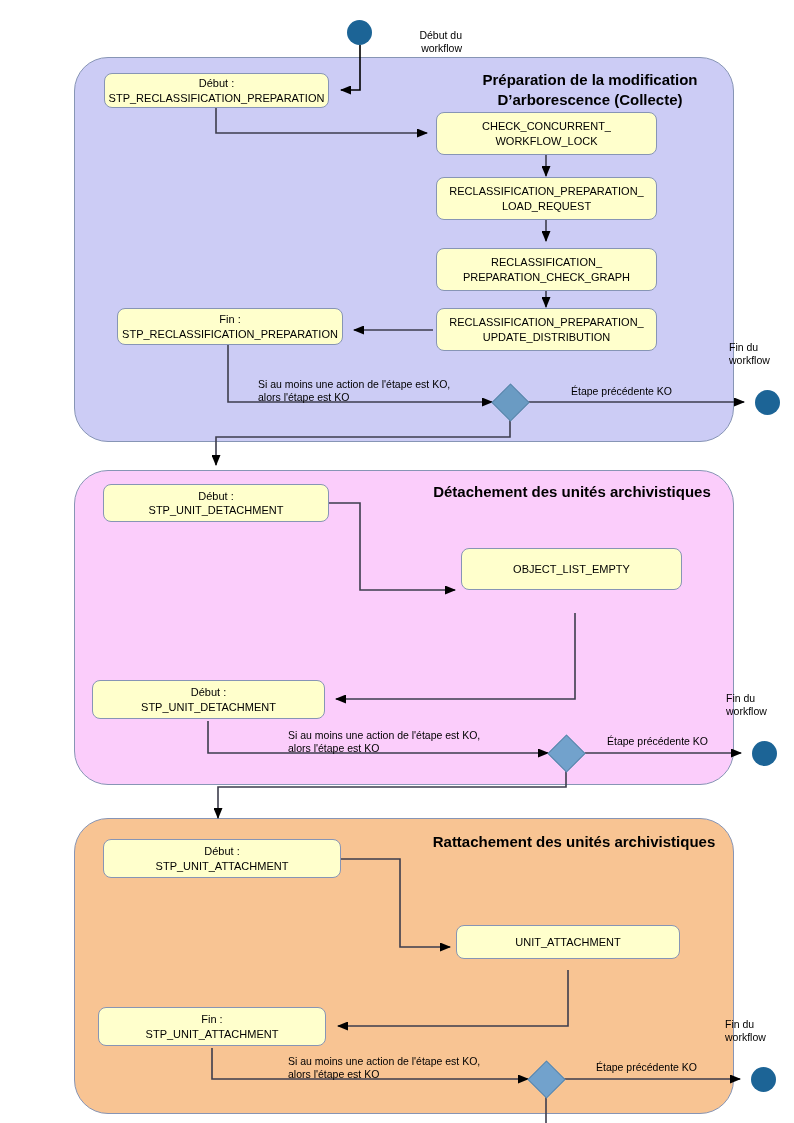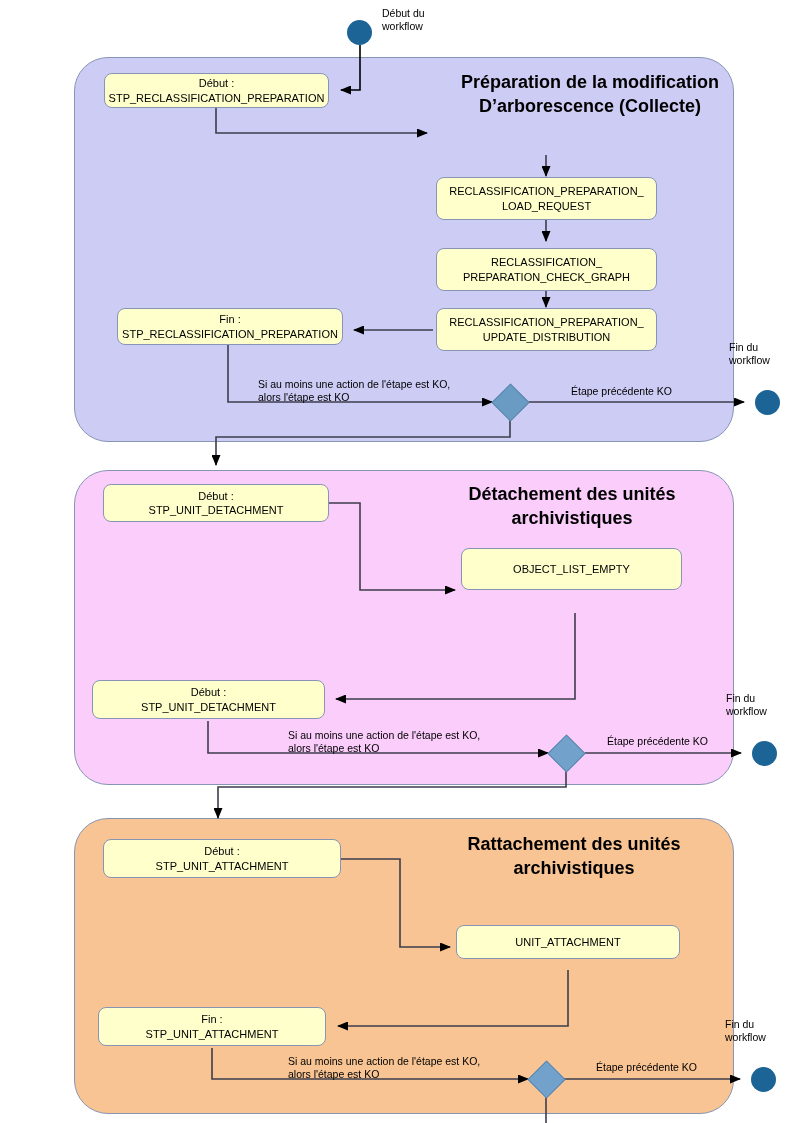--- a/index.html
+++ b/index.html
@@ -29,21 +29,21 @@
   }
   
   .group {
     position: absolute;
     border-radius: 34px;
     box-sizing: border-box;
   }
   .group-title {
     position: absolute;
     font-weight: bold;
-    font-size: 18px;
+    font-size: 15px;
     color: #000000;
     text-align: center;
     line-height: 1.35;
     white-space: pre-line;
   }
   
   .node {
     position: absolute;
     background: #ffffcc;
     border: 1px solid #8795b5;
@@ -147,41 +147,43 @@
 
       <path d="M212,1048 L212,1079 L528,1079" marker-end="url(#ah)"></path>
 
       <path d="M564,1079 L740,1079" marker-end="url(#ah)"></path>
 
       <path d="M546,1096 L546,1123"></path>
     </g>
   </svg>
 
   <div class="circle" style="left:347px; top:20px;"></div>
-  <div class="label left" style="left:382px; top:7px; width:80px;">Début du
+  <div class="label left" style="left:382px; top:29px; width:80px;text-align:right;">Début du
 workflow</div>
 
   <div class="circle" style="left:755px; top:390px;"></div>
   <div class="label center" style="left:729px; top:341px; width:64px;">Fin du
 workflow</div>
 
   <div class="circle" style="left:752px; top:741px;"></div>
   <div class="label center" style="left:726px; top:692px; width:64px;">Fin du
 workflow</div>
 
   <div class="circle" style="left:751px; top:1067px;"></div>
   <div class="label center" style="left:725px; top:1018px; width:64px;">Fin du
 workflow</div>
 
   <div class="group-title" style="left:425px; top:70px; width:330px;">Préparation de la modification
 D’arborescence (Collecte)</div>
 
   <div class="node" style="left:104px; top:73px; width:225px; height:35px;">Début :
 STP_RECLASSIFICATION_PREPARATION</div>
 
+  <div class="node" style="left:436px; top:112px; width:221px; height:43px;">CHECK_CONCURRENT_
+WORKFLOW_LOCK</div>
 
   <div class="node" style="left:436px; top:177px; width:221px; height:43px;">RECLASSIFICATION_PREPARATION_
 LOAD_REQUEST</div>
 
   <div class="node" style="left:436px; top:248px; width:221px; height:43px;">RECLASSIFICATION_
 PREPARATION_CHECK_GRAPH</div>
 
   <div class="node" style="left:436px; top:308px; width:221px; height:43px;">RECLASSIFICATION_PREPARATION_
 UPDATE_DISTRIBUTION</div>
 

